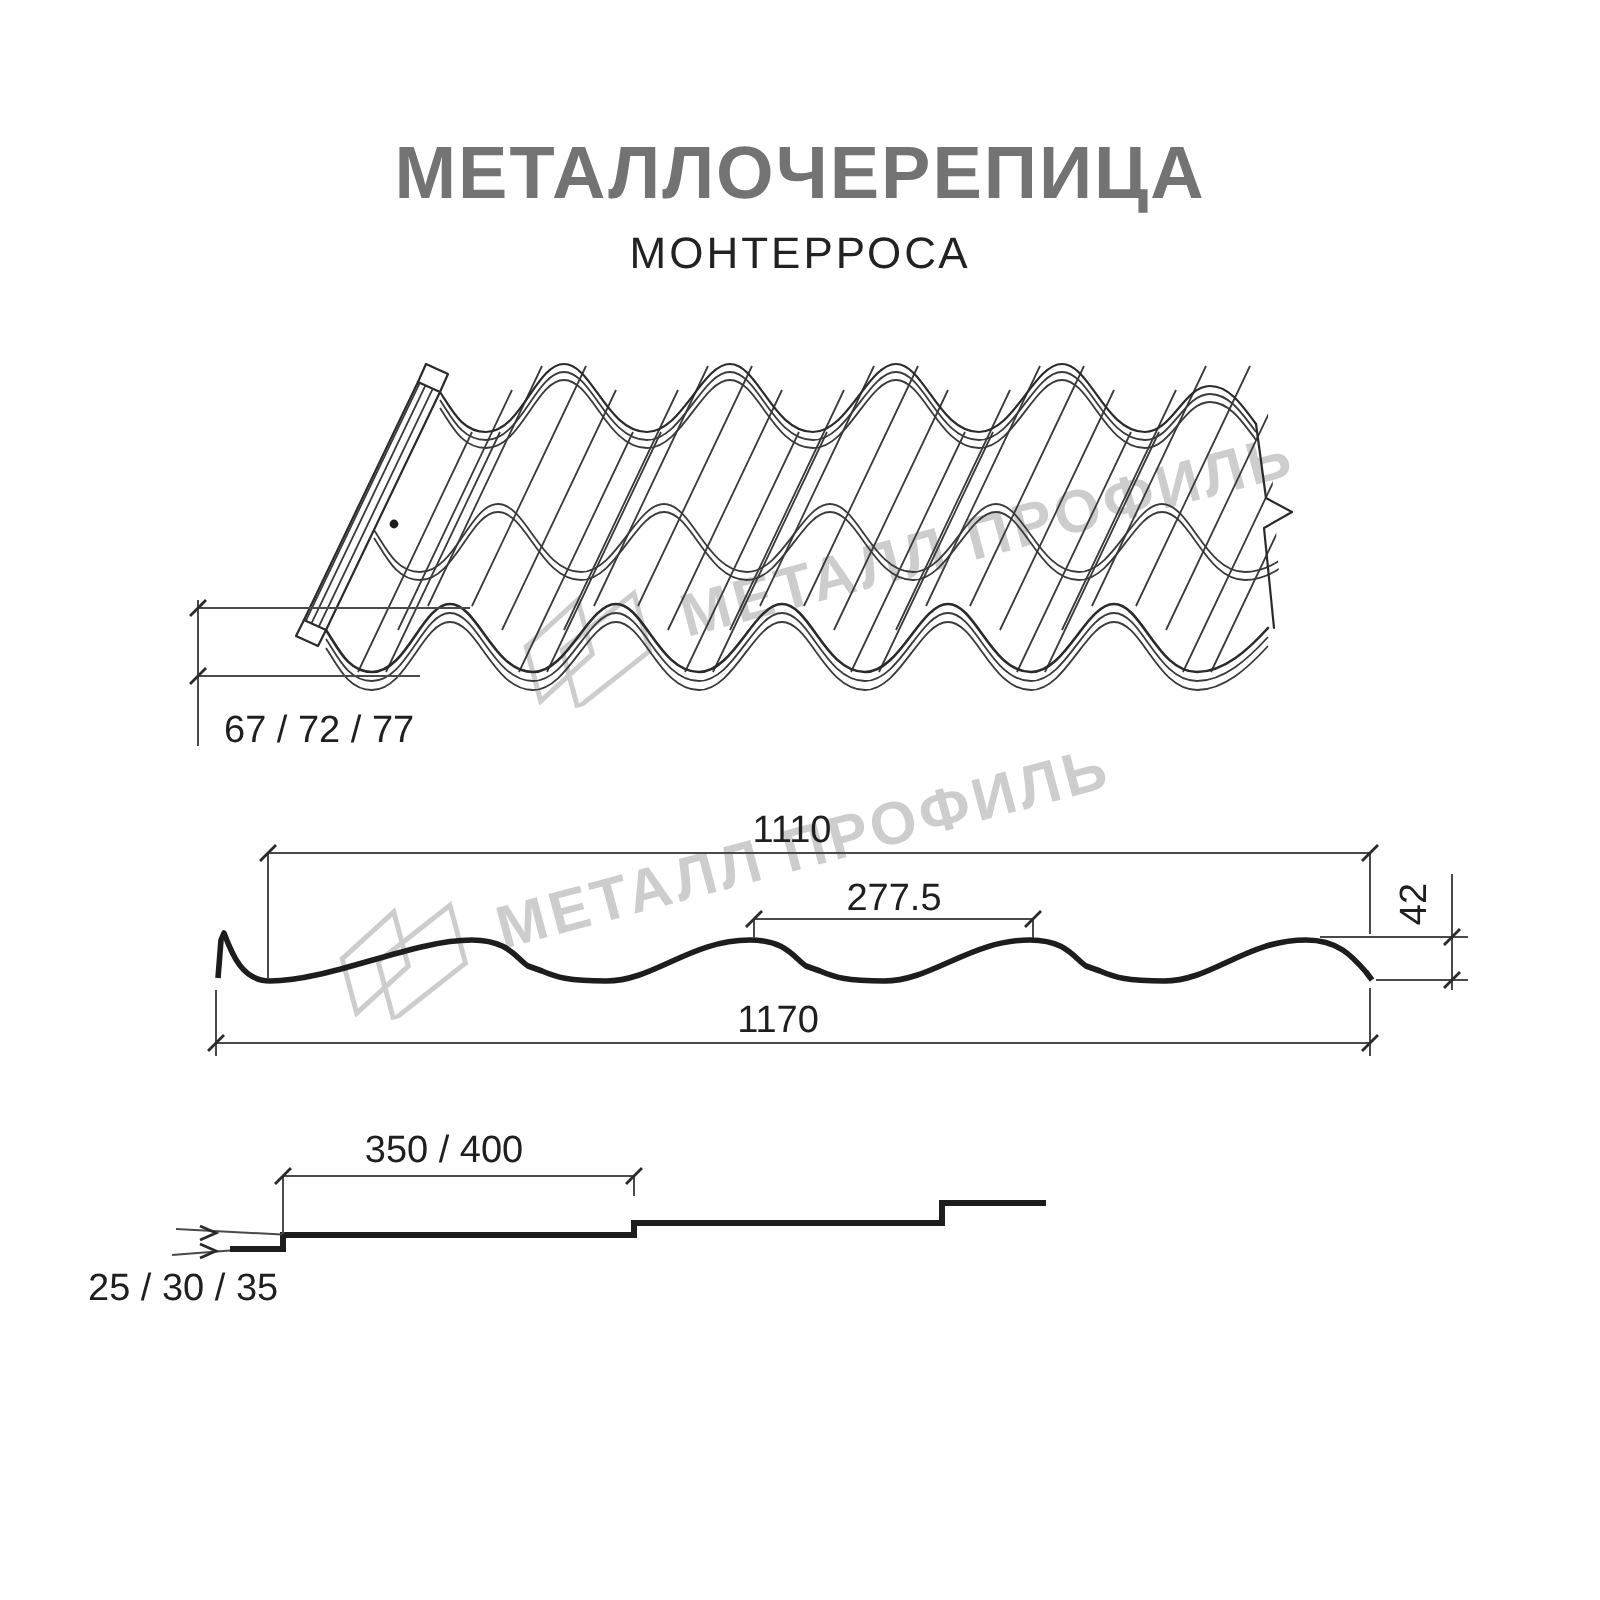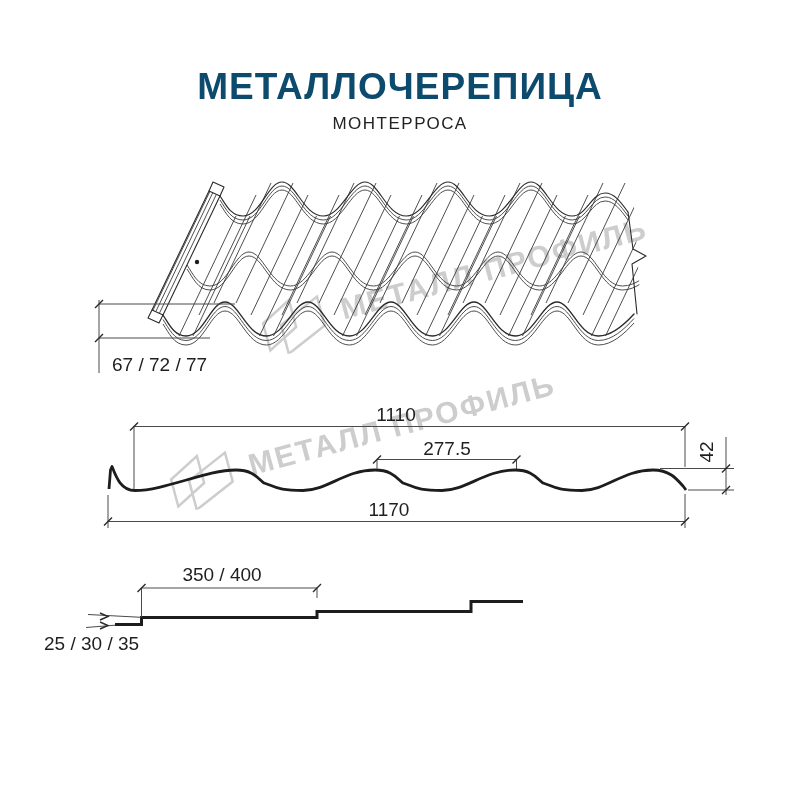--- a/index.html
+++ b/index.html
@@ -2,25 +2,25 @@
 <html><head>
 <meta charset="utf-8">
 <style>
   html,body{margin:0;padding:0;}
   body{
     width:800px;height:800px;position:relative;background:#ffffff;
     font-family:"Liberation Sans",sans-serif;overflow:hidden;
   }
   .title{
     position:absolute;top:66px;left:0;width:800px;text-align:center;
-    font-size:37px;font-weight:900;letter-spacing:1px;color:#0c4a6e;
+    font-size:37px;font-weight:900;letter-spacing:1px;color:#737373;
   }
   .subtitle{
     position:absolute;top:114px;left:0;width:800px;text-align:center;
-    font-size:17px;font-weight:500;letter-spacing:1.5px;color:#222222;
+    font-size:22px;font-weight:500;letter-spacing:1.5px;color:#222222;
   }
   .wm{
     position:absolute;display:flex;align-items:center;gap:10px;
     color:#cdcdcd;font-weight:700;font-size:30px;letter-spacing:2px;
     white-space:nowrap;transform:rotate(-15deg);transform-origin:0 50%;
     z-index:1;user-select:none;
   }
   .wm svg{display:block;}
   #wm1{left:262px;top:302px;}
   #wm2{left:170px;top:458px;}

